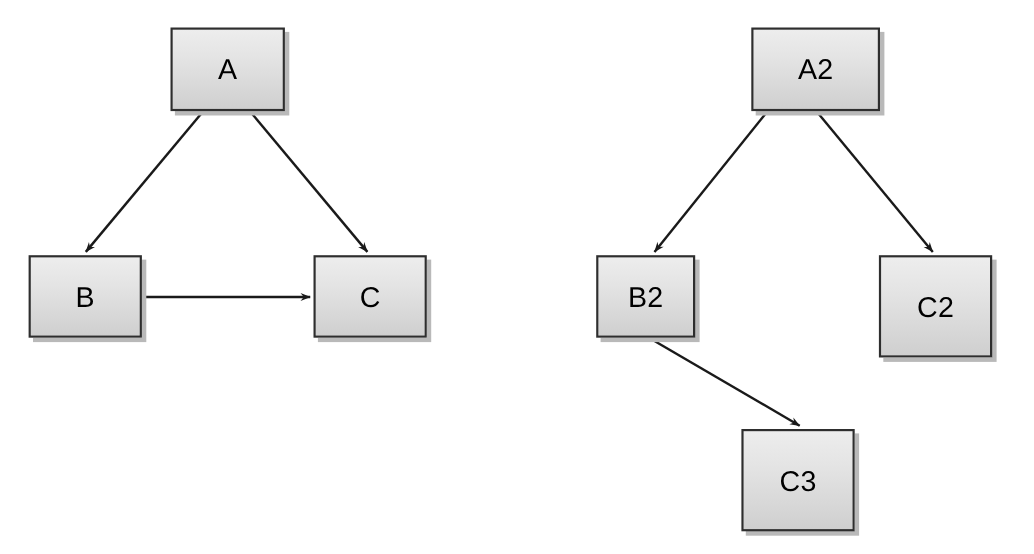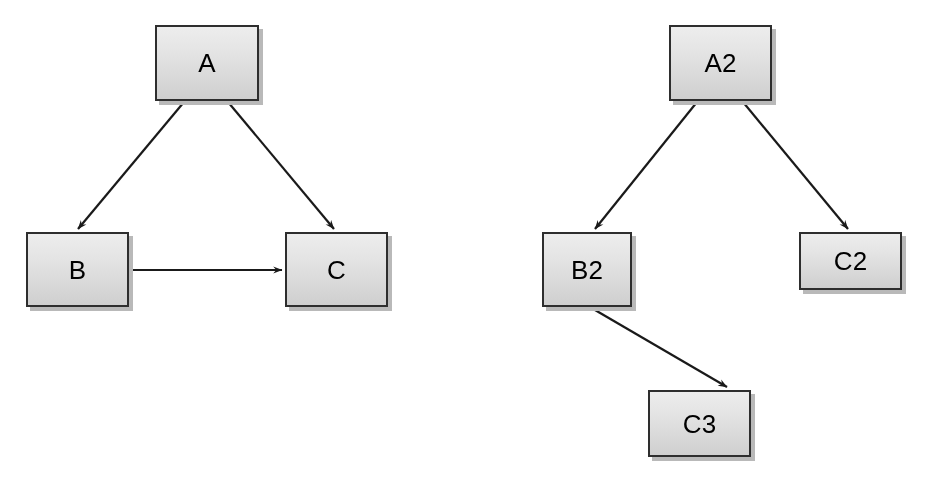--- a/index.html
+++ b/index.html
@@ -72,27 +72,27 @@
   <div id="nodes-group">
       <div class="node" style="left: 155px; top: 25px; width: 104px; height: 76px;">
         <span class="node-label">A</span>
       </div>
       <div class="node" style="left: 26px; top: 232px; width: 103px; height: 75px;">
         <span class="node-label">B</span>
       </div>
       <div class="node" style="left: 285px; top: 232px; width: 103px; height: 75px;">
         <span class="node-label">C</span>
       </div>
-      <div class="node" style="left: 669px; top: 25px; width: 103px; height: 76px;">
+      <div class="node" style="left: 683px; top: 25px; width: 117px; height: 76px;">
         <span class="node-label">A2</span>
       </div>
       <div class="node" style="left: 542px; top: 232px; width: 90px; height: 75px;">
         <span class="node-label">B2</span>
       </div>
-      <div class="node" style="left: 799px; top: 232px; width: 103px; height: 58px;">
+      <div class="node" style="left: 799px; top: 232px; width: 103px; height: 93px;">
         <span class="node-label">C2</span>
       </div>
-      <div class="node" style="left: 648px; top: 390px; width: 103px; height: 67px;">
+      <div class="node" style="left: 674px; top: 390px; width: 103px; height: 93px;">
         <span class="node-label">C3</span>
       </div>
     </div>
 
 </div>
 
 </body></html>

